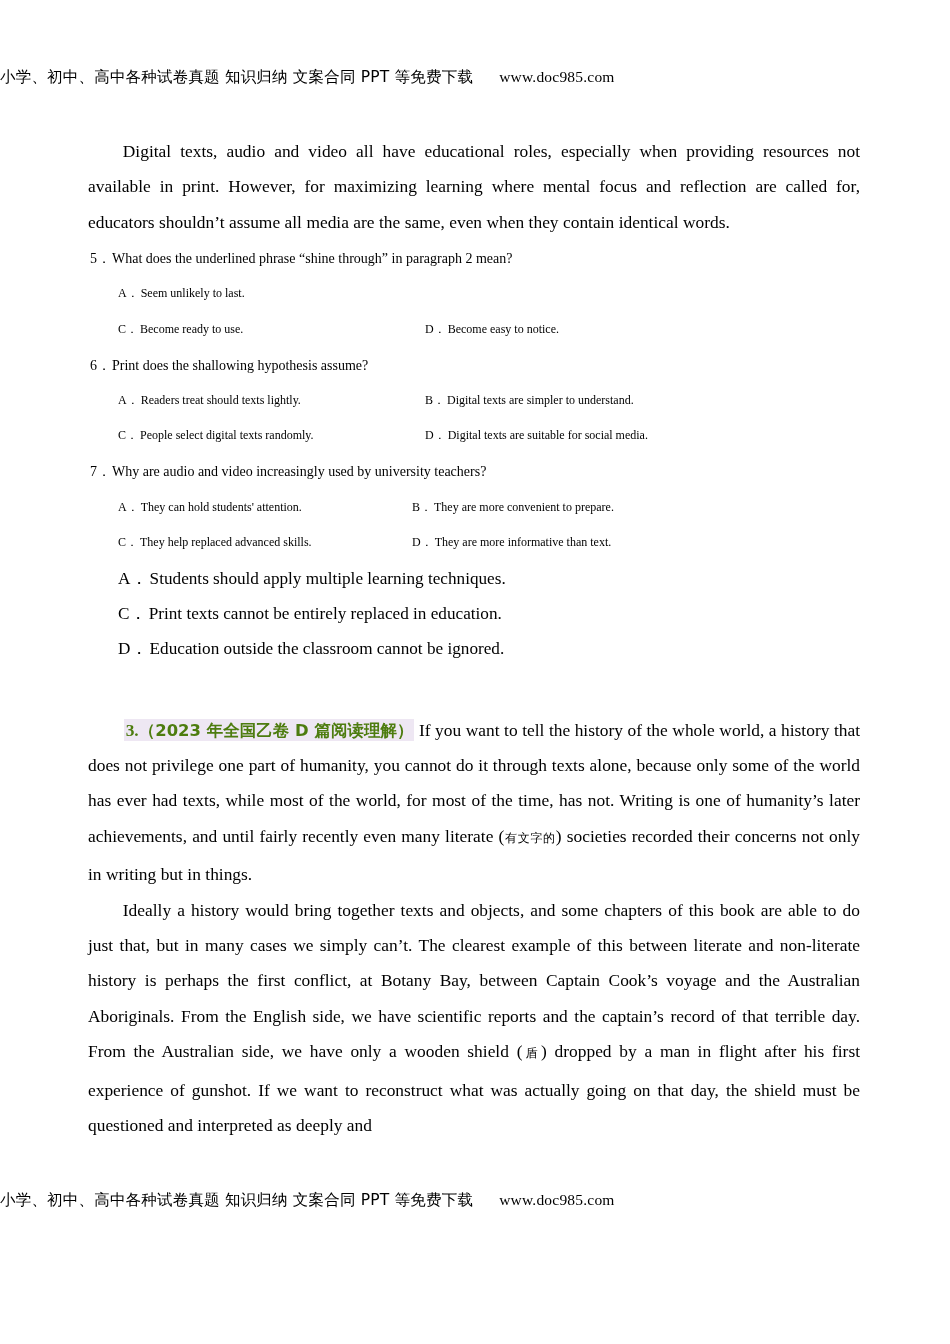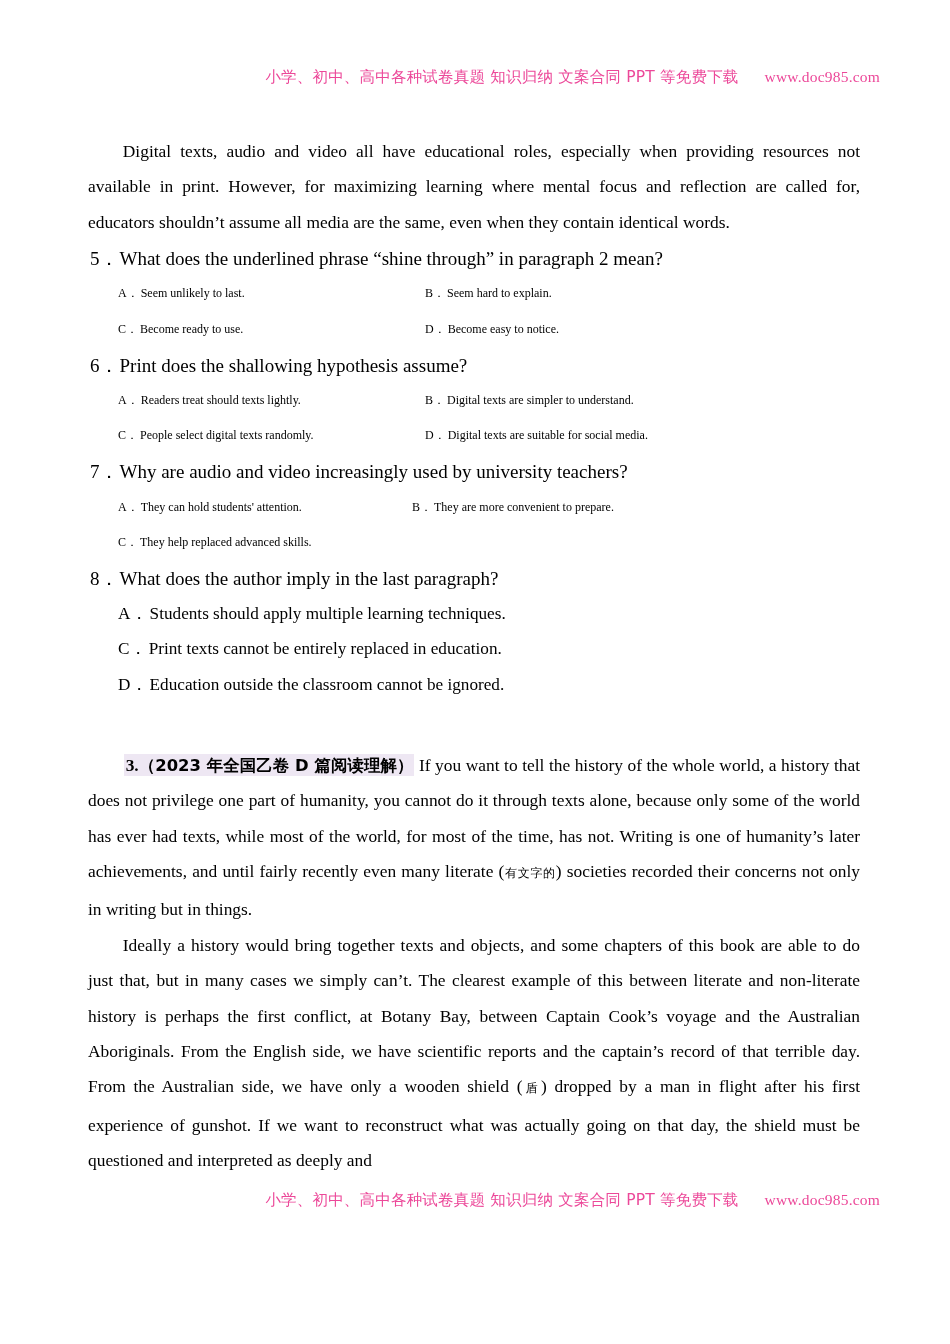--- a/index.html
+++ b/index.html
@@ -22,24 +22,24 @@
     width: 950px;
     height: 1344px;
     box-sizing: border-box;
   }
 
   
   .runhead, .runfoot {
     position: absolute;
     left: 0;
     width: 880px;
-    text-align: right;
+    text-align: left;
     font-size: 15.5px;
     line-height: 1.2;
-    color: #ec4899;
+    color: #000000;
     letter-spacing: 0.2px;
     white-space: nowrap;
   }
   .runhead { top: 68px; }
   .runfoot { top: 1191px; }
   .runhead .url, .runfoot .url {
     display: inline-block;
     margin-left: 26px;
   }
 
@@ -62,21 +62,21 @@
   }
   p.para.last-justify {
     text-align: justify;
   }
   p.para.tight { text-indent: 2.05em; }
 
   
   .qblock { margin-top: 1px; }
 
   .qstem {
-    font-size: 19px;
+    font-size: 14px;
     line-height: 35.2px;
     margin: 0;
     padding-left: 2px;
     white-space: nowrap;
   }
   .qnum { margin-right: 1px; }
 
   .opt-row {
     display: block;
     position: relative;
@@ -98,21 +98,21 @@
   .opt-stack {
     display: block;
     font-size: 17.2px;
     line-height: 35.2px;
     padding-left: 30px;
     white-space: nowrap;
   }
 
   
   .hl {
-    color: #000000;
+    color: #4d7c0f;
     font-weight: bold;
     background: #EEE7F3;
     padding: 1px 1px 1px 2px;
   }
   .hl .cjk {
     font-family: "DejaVu Sans", "Liberation Sans", sans-serif;
     font-weight: bold;
     font-size: 16.4px;
   }
 
@@ -136,21 +136,20 @@
   </div>
 
   <div class="content">
 
     <p class="para">Digital texts, audio and video all have educational roles, especially when providing resources not available in print. However, for maximizing learning where mental focus and reflection are called for, educators shouldn’t assume all media are the same, even when they contain identical words.</p>
 
     <div class="qblock">
       <p class="qstem"><span class="qnum">5．</span><span>What does the underlined phrase “shine through” in paragraph 2 mean?</span></p>
       <div class="opt-row">
         <span><span class="opt-letter">A．</span><span>Seem unlikely to last.</span></span>
-        <span class="col-b"><span class="opt-letter">B．</span><span>Seem hard to explain.</span></span>
       </div>
       <div class="opt-row">
         <span><span class="opt-letter">C．</span><span>Become ready to use.</span></span>
         <span class="col-b"><span class="opt-letter">D．</span><span>Become easy to notice.</span></span>
       </div>
     </div>
 
     <div class="qblock">
       <p class="qstem"><span class="qnum">6．</span><span>Print does the shallowing hypothesis assume?</span></p>
       <div class="opt-row">
@@ -164,25 +163,25 @@
     </div>
 
     <div class="qblock">
       <p class="qstem"><span class="qnum">7．</span><span>Why are audio and video increasingly used by university teachers?</span></p>
       <div class="opt-row wide">
         <span><span class="opt-letter">A．</span><span>They can hold students' attention.</span></span>
         <span class="col-b"><span class="opt-letter">B．</span><span>They are more convenient to prepare.</span></span>
       </div>
       <div class="opt-row wide">
         <span><span class="opt-letter">C．</span><span>They help replaced advanced skills.</span></span>
+        <span class="col-b"><span class="opt-letter">D．</span><span>They are more informative than text.</span></span>
       </div>
     </div>
 
     <div class="qblock">
-      <p class="qstem"><span class="qnum">8．</span><span>What does the author imply in the last paragraph?</span></p>
       <div class="opt-stack"><span class="opt-letter">A．</span><span>Students should apply multiple learning techniques.</span></div>
       <div class="opt-stack"><span class="opt-letter">C．</span><span>Print texts cannot be entirely replaced in education.</span></div>
       <div class="opt-stack"><span class="opt-letter">D．</span><span>Education outside the classroom cannot be ignored.</span></div>
     </div>
 
     <div class="spacer-lg"></div>
 
     <p class="para tight"><span class="hl"><span>3.</span><span class="cjk">（2023 年全国乙卷 D 篇阅读理解）</span></span> <span>If you want to tell the history of the whole world, a history that does not privilege one part of humanity, you cannot do it through texts alone, because only some of the world has ever had texts, while most of the world, for most of the time, has not. Writing is one of humanity’s later achievements, and until fairly recently even many literate (</span><span class="cjk-inline">有文字的</span><span>) societies recorded their concerns not only in writing but in things.</span></p>
 
     <p class="para last-justify"><span>Ideally a history would bring together texts and objects, and some chapters of this book are able to do just that, but in many cases we simply can’t. The clearest example of this between literate and non-literate history is perhaps the first conflict, at Botany Bay, between Captain Cook’s voyage and the Australian Aboriginals. From the English side, we have scientific reports and the captain’s record of that terrible day. From the Australian side, we have only a wooden shield (</span><span class="cjk-inline">盾</span><span>) dropped by a man in flight after his first experience of gunshot. If we want to reconstruct what was actually going on that day, the shield must be questioned and interpreted as deeply and</span></p>

